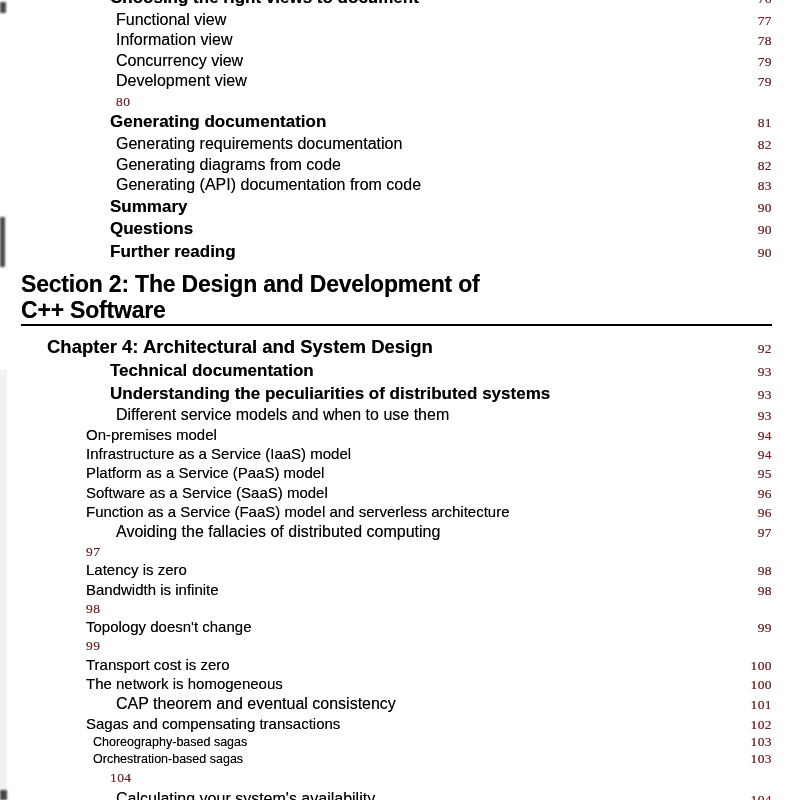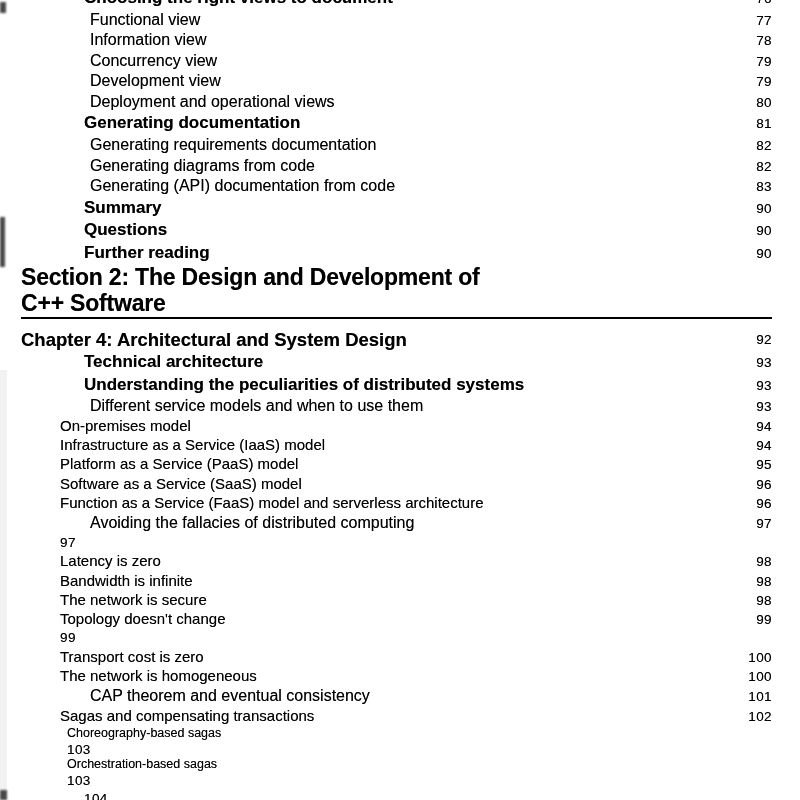--- a/index.html
+++ b/index.html
@@ -22,44 +22,46 @@
     overflow: hidden;
   }
   .toc {
     text-shadow: 0 0 0.6px rgba(0,0,0,0.55);
   }
   .row {
     display: flex;
     justify-content: space-between;
     align-items: baseline;
     padding-right: 28px;
+    margin-left: 26px;
   }
   .lbl { white-space: nowrap; }
   .pg  {
     font-size: 13.5px;
     font-weight: 400;
-    color: #000000;
+    color: #7f1d1d;
     letter-spacing: 0.4px;
     flex: none;
+    font-family: Liberation Serif, serif;
   }
   .lvl1 { font-weight: 700; font-size: 17px;   line-height: 21.5px; padding-left: 84px; }
   .lvl2 { font-weight: 400; font-size: 16px;   line-height: 19.6px; padding-left: 90px; }
   .lvl3 { font-weight: 400; font-size: 15px;   line-height: 18.3px; padding-left: 60px; }
-  .lvl4 { font-weight: 400; font-size: 12.5px; line-height: 15.5px; padding-left: 67px; flex-direction: column; }
+  .lvl4 { font-weight: 400; font-size: 12.5px; line-height: 15.5px; padding-left: 67px; }
   .chapter {
     font-weight: 700; font-size: 18.5px; line-height: 22px;
-    padding-left: 21px; margin-top: 10px; align-items: flex-end;
+    padding-left: 21px; margin-top: 10px;
   }
   .clip-top { margin-top: -13px; }
   .section {
     font-weight: 700;
     font-size: 23px;
     line-height: 26px;
     padding-left: 21px;
-    margin-top: 0;
+    margin-top: 8px;
     letter-spacing: -0.2px;
   }
   .rule {
     border-bottom: 2px solid #000000;
     margin: 1px 28px 0 21px;
   }
   .artifact {
     position: absolute;
     background: #2a2a2a;
     filter: blur(1px);
@@ -92,21 +94,20 @@
     </div>
     <div class="row lvl2">
       <span class="lbl">Concurrency view</span>
       <span class="pg">79</span>
     </div>
     <div class="row lvl2">
       <span class="lbl">Development view</span>
       <span class="pg">79</span>
     </div>
     <div class="row lvl2">
-      <span class="lbl">Deployment and operational views</span>
       <span class="pg">80</span>
     </div>
     <div class="row lvl1">
       <span class="lbl">Generating documentation</span>
       <span class="pg">81</span>
     </div>
     <div class="row lvl2">
       <span class="lbl">Generating requirements documentation</span>
       <span class="pg">82</span>
     </div>
@@ -135,21 +136,21 @@
       <div>Section 2: The Design and Development of</div>
       <div>C++ Software</div>
     </div>
     <div class="rule"></div>
 
     <div class="row chapter">
       <span class="lbl">Chapter 4: Architectural and System Design</span>
       <span class="pg">92</span>
     </div>
     <div class="row lvl1">
-      <span class="lbl">Technical architecture</span>
+      <span class="lbl">Technical documentation</span>
       <span class="pg">93</span>
     </div>
     <div class="row lvl1">
       <span class="lbl">Understanding the peculiarities of distributed systems</span>
       <span class="pg">93</span>
     </div>
     <div class="row lvl2">
       <span class="lbl">Different service models and when to use them</span>
       <span class="pg">93</span>
     </div>
@@ -182,21 +183,20 @@
     </div>
     <div class="row lvl3">
       <span class="lbl">Latency is zero</span>
       <span class="pg">98</span>
     </div>
     <div class="row lvl3">
       <span class="lbl">Bandwidth is infinite</span>
       <span class="pg">98</span>
     </div>
     <div class="row lvl3">
-      <span class="lbl">The network is secure</span>
       <span class="pg">98</span>
     </div>
     <div class="row lvl3">
       <span class="lbl">Topology doesn't change</span>
       <span class="pg">99</span>
     </div>
     <div class="row lvl3">
       <span class="pg">99</span>
     </div>
     <div class="row lvl3">

